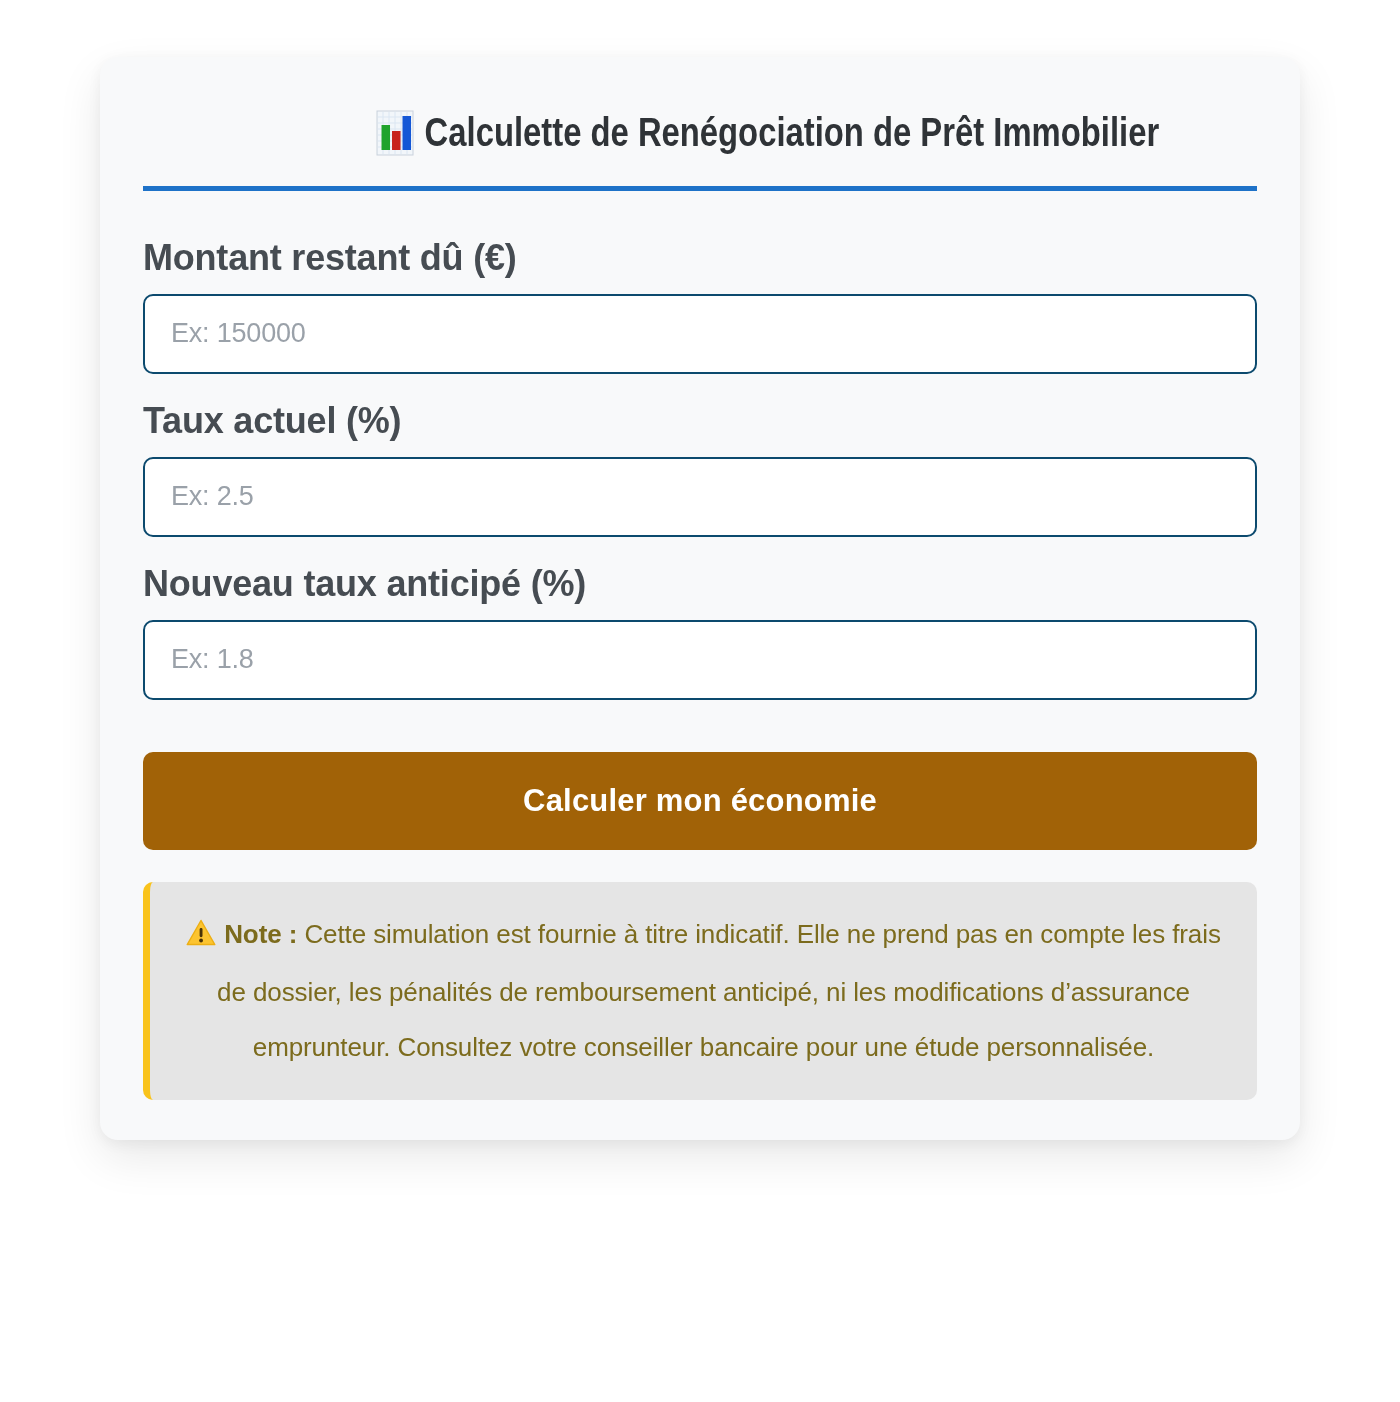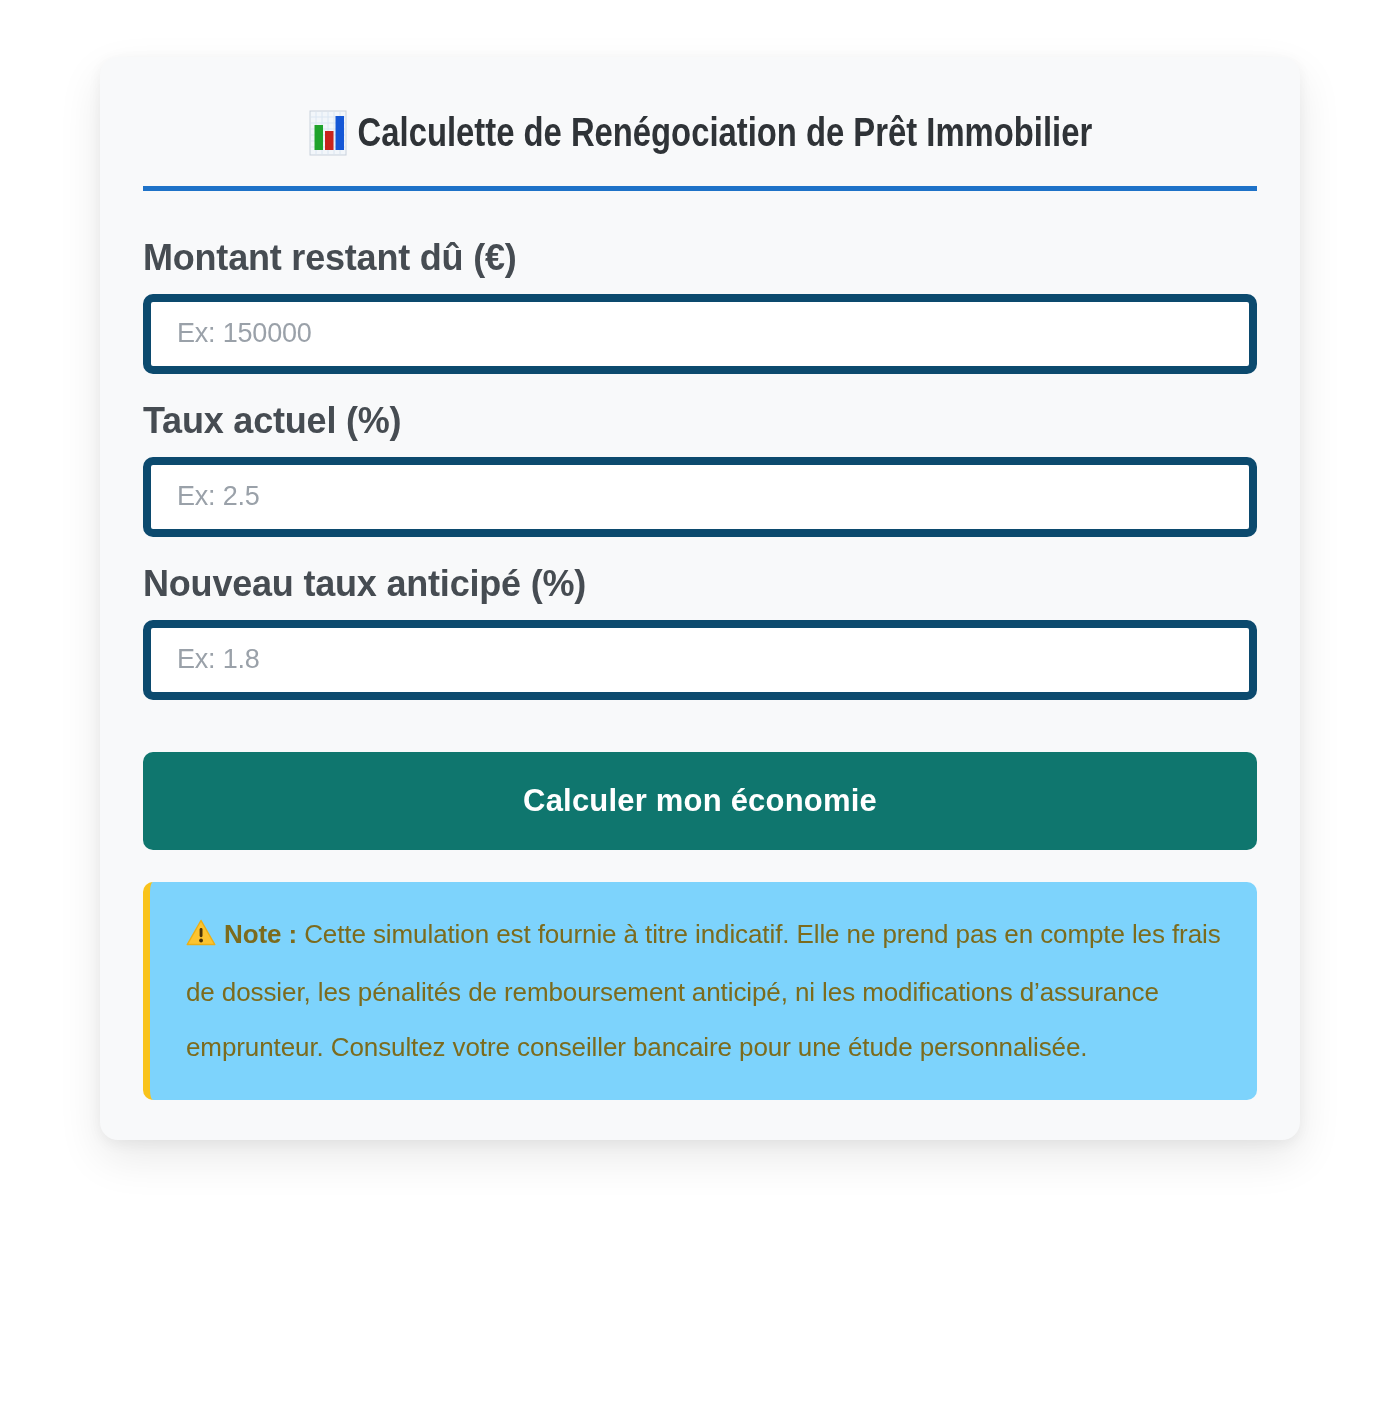--- a/index.html
+++ b/index.html
@@ -16,21 +16,21 @@
     margin: 57px auto 0;
     background: #f8f9fa;
     border-radius: 18px;
     box-shadow: 0 18px 45px rgba(0,0,0,0.09), 0 4px 14px rgba(0,0,0,0.05);
     padding: 50px 43px 40px;
   }
 
   
   .page-title {
     margin: 0;
-    text-align: center;
+    text-align: right;
     font-size: 41px;
     font-weight: 700;
     color: #2f3337;
     line-height: 1.25;
     white-space: nowrap;
   }
   .title-inner {
     display: inline-flex;
     align-items: center;
     gap: 12px;
@@ -59,58 +59,59 @@
     margin: 26px 0 15px;
     letter-spacing: -0.2px;
   }
   .field-label.first { margin-top: 46px; }
 
   .text-input {
     display: block;
     width: 100%;
     height: 80px;
     background: #ffffff;
-    border: 8px solid #0c4a6e;
+    border: 2px solid #0c4a6e;
     border-radius: 10px;
     padding: 0 26px;
     font-family: "Liberation Sans", sans-serif;
     font-size: 27px;
     color: #333333;
     letter-spacing: -0.2px;
     outline: none;
   }
   .text-input::placeholder { color: #9aa1a9; opacity: 1; }
 
   .calc-button {
     display: block;
     width: 100%;
     height: 98px;
     margin-top: 52px;
-    background: #0f766e;
+    background: #a16207;
     border: none;
     border-radius: 10px;
     color: #ffffff;
     font-family: "Liberation Sans", sans-serif;
     font-size: 31px;
     font-weight: 700;
     letter-spacing: 0.2px;
     cursor: pointer;
   }
 
   
   .note-box {
     margin-top: 32px;
-    background: #7dd3fc;
+    background: #e5e5e5;
     border-left: 7px solid #f9c31b;
     border-radius: 10px;
     padding: 25px 36px;
     color: #7c6b1d;
     font-size: 26px;
     line-height: 2.1;
     letter-spacing: -0.1px;
+    text-align: center;
   }
   .warning-icon {
     display: inline-block;
     vertical-align: -4px;
     margin-right: 8px;
   }
   .note-label { font-weight: 700; }
 </style>
 </head>
 <body>

